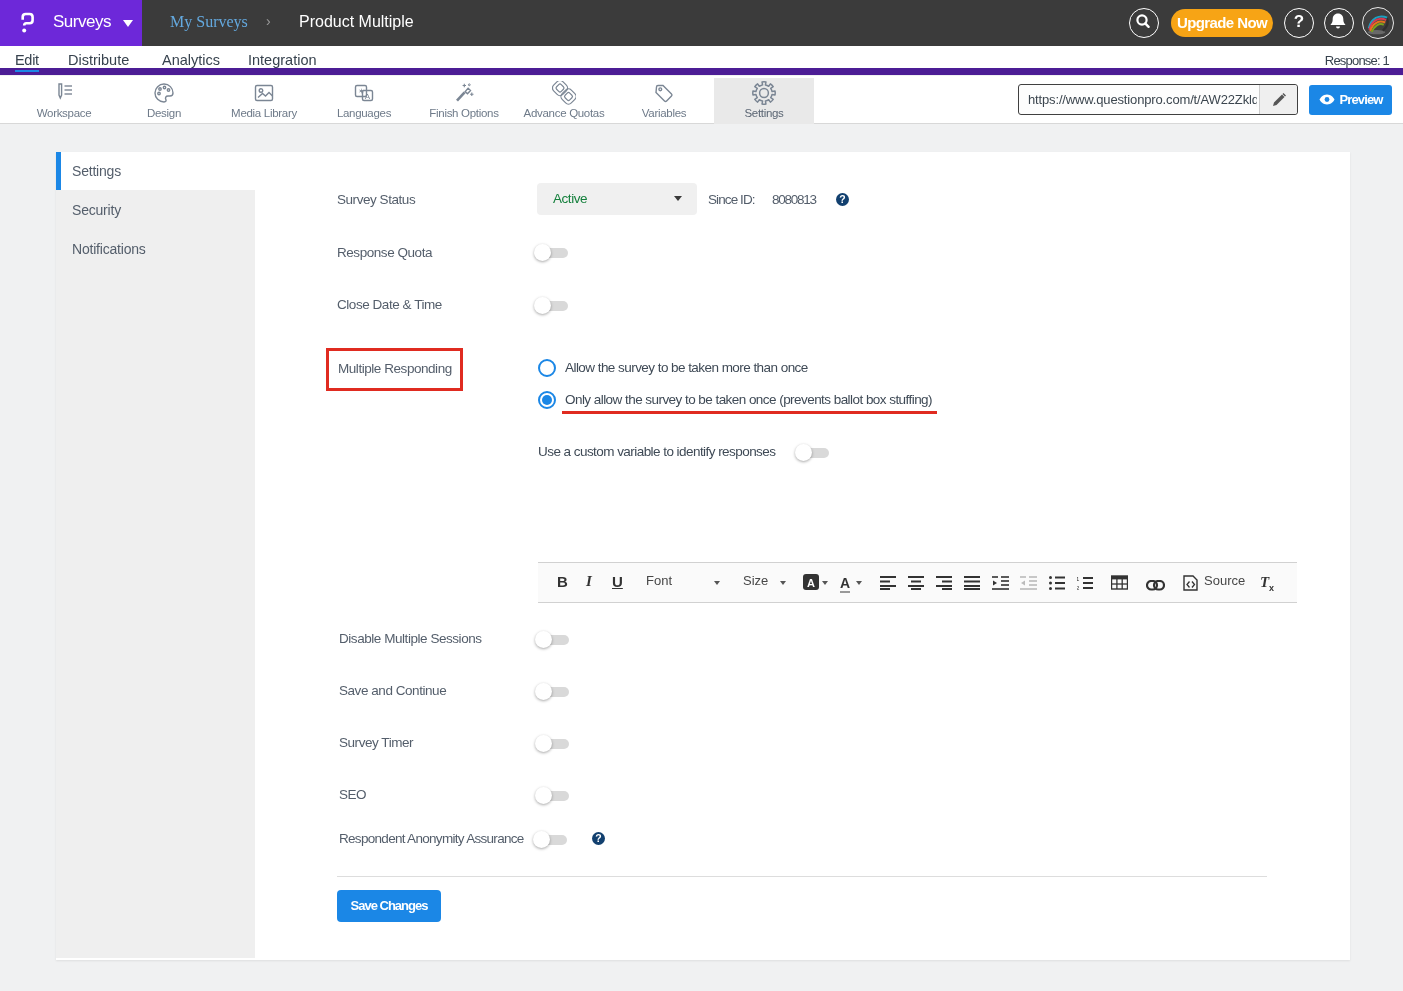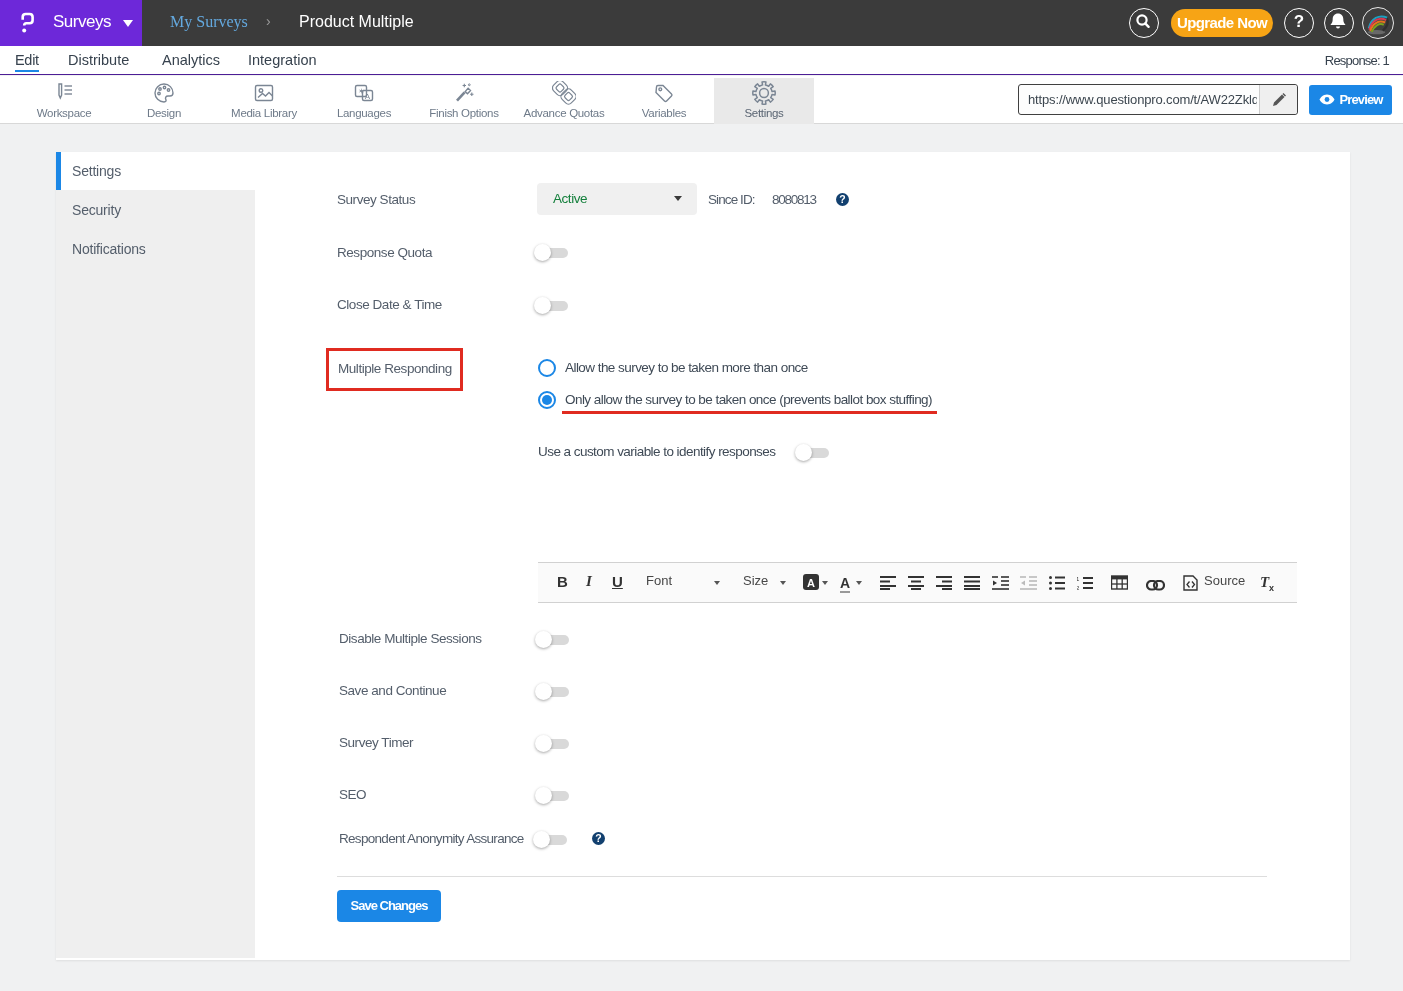--- a/index.html
+++ b/index.html
@@ -12,21 +12,21 @@
 #logo { position:absolute; left:0; top:0; width:142px; height:46px; background:#6d28d9; }
 #brandname { position:absolute; left:53px; top:12px; color:#fff; font-size:17px; letter-spacing:-0.5px; }
 #brandcaret { position:absolute; left:123px; top:20px; width:0; height:0; border-left:5.5px solid transparent; border-right:5.5px solid transparent; border-top:7px solid #fff; }
 #crumb1 { position:absolute; left:170px; top:13px; color:#64a9df; font-size:16px;font-family:Liberation Serif, serif; }
 #crumbsep { position:absolute; left:266px; top:13px; color:#9a9a9a; font-size:14px; }
 #crumb2 { position:absolute; left:299px; top:13px; color:#fff; font-size:16px; }
 .circbtn { position:absolute; top:8px; width:30px; height:30px; border:1.7px solid #fff; border-radius:50%; }
 #upgrade { position:absolute; left:1171px; top:9px; width:102px; height:28px; background:#f7a415; border-radius:14px; color:#fff; font-size:15px; letter-spacing:-0.6px; font-weight:bold; text-align:center; line-height:28px; }
 
 
-#subnav { position:absolute; left:0; top:46px; width:1403px; height:29px; background:#fff; border-bottom:1px solid #4c1d95; }
+#subnav { position:absolute; left:0; top:46px; width:1403px; height:29px; background:#fff; border-bottom:7px solid #4c1d95; }
 .subitem { position:absolute; top:7px; font-size:14.5px; line-height:14px; color:#37424e; }
 #resp { position:absolute; right:14px; top:7px; font-size:13px; letter-spacing:-0.8px; color:#37424e; }
 
 
 #toolrow { position:absolute; left:0; top:76px; width:1403px; height:48px; background:#fff; border-bottom:1px solid #d8d8d8; }
 .toolitem { position:absolute; top:0; width:100px; height:48px; text-align:center; }
 .toolitem .lbl { position:absolute; left:0; right:0; top:31px; font-size:11.5px; color:#6e7a89; letter-spacing:-0.3px; }
 .toolitem svg { position:absolute; left:38px; top:5px; }
 #seturl { position:absolute; left:1018px; top:8px; width:280px; height:31px; background:#fdfdfd; border:1px solid #404040; border-radius:3px; }
 #seturl .urltxt { position:absolute; left:9px; top:7px; font-size:13px; letter-spacing:-0.15px; color:#3c464f; width:229px; overflow:hidden; white-space:nowrap; }

